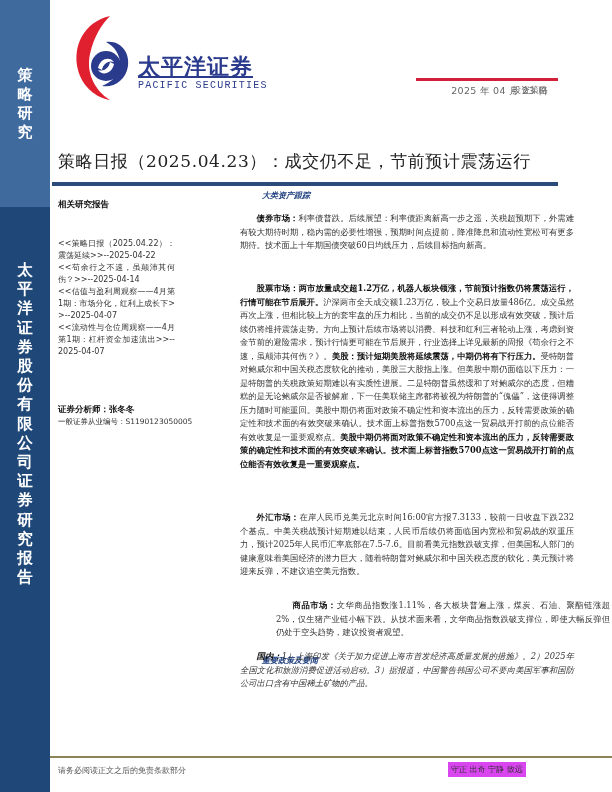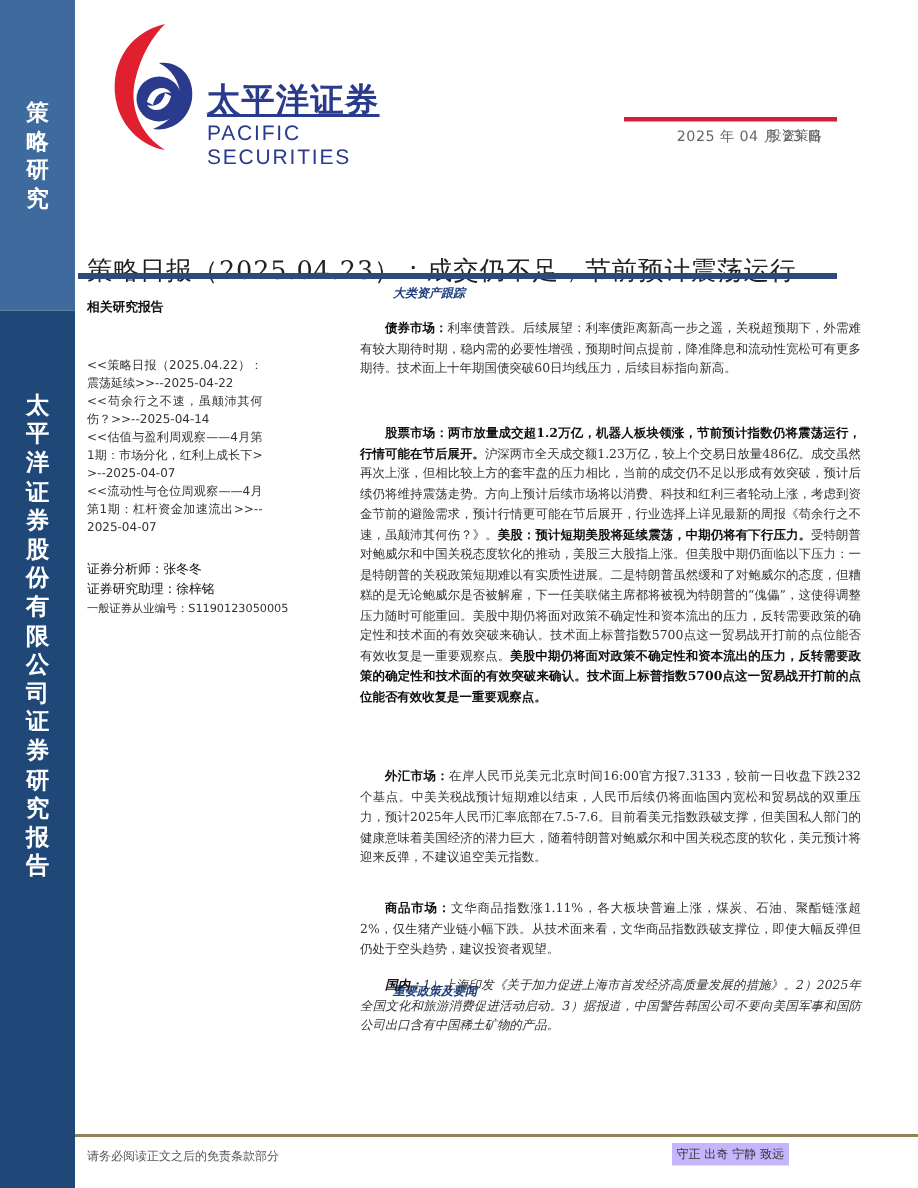--- a/index.html
+++ b/index.html
@@ -29,41 +29,41 @@
   
   .logo { position: absolute; left: 70px; top: 12px; width: 200px; height: 90px; }
   .logo-mark { position: absolute; left: 0; top: 0; width: 64px; height: 88px; }
   .logo-cn {
     position: absolute; left: 68px; top: 40px; font-size: 22px; font-weight: bold;
     color: #2a3a8c; letter-spacing: 1px;
     font-family: "DejaVu Sans", sans-serif;
     text-decoration: underline;
   }
   .logo-en {
-    position: absolute; left: 68px; top: 68px; font-size: 14px; color: #2a3a8c;
-    letter-spacing: 1.2px; font-family: Liberation Sans, sans-serif;
+    position: absolute; left: 68px; top: 68px; font-size: 10px; color: #2a3a8c;
+    letter-spacing: 1.2px; font-family: Liberation Mono, monospace;
   }
 
   .date {
     position: absolute; right: 64px; top: 85px; font-size: 9.5px; color: #666;
     font-family: "DejaVu Sans", sans-serif; letter-spacing: 0.3px;
   }
   .date-rule {
     position: absolute; left: 416px; top: 78px; width: 142px; height: 3px;
     background: #d41f3a;
   }
   .category {
     position: absolute; right: 64px; top: 84px; font-size: 9px; color: #666;
     font-family: "DejaVu Sans", sans-serif;
   }
 
   .title {
     position: absolute; left: 58px; top: 150px; width: 520px;
     font-size: 17px; color: #222; letter-spacing: 0.6px;
-    font-family: "DejaVu Serif", serif; white-space: nowrap; margin-top: 19px;
+    font-family: "DejaVu Serif", serif; white-space: nowrap;
   }
   .title-rule {
     position: absolute; left: 52px; top: 182px; width: 506px; height: 4px;
     background: #2c4a7a;
   }
 
   
   .related-head {
     position: absolute; left: 58px; top: 199px; font-size: 8.5px; font-weight: bold;
     color: #111;
@@ -71,21 +71,21 @@
   .related-list {
     position: absolute; left: 58px; top: 238px; width: 117px;
     font-size: 8px; line-height: 12px; color: #333;
     font-family: "DejaVu Sans", sans-serif;
   }
   .related-item { text-align: justify; text-align-last: left; word-break: break-all; }
   .analyst {
     position: absolute; left: 58px; top: 374px; width: 170px; font-size: 8px; color: #333;
     font-family: "DejaVu Sans", sans-serif;
   }
-  .analyst .role { font-weight: normal; font-family: "DejaVu Serif", serif; font-size: 8.5px; color: #111; line-height: 13px; }
+  .analyst .role { font-weight: bold; font-family: "DejaVu Serif", serif; font-size: 8.5px; color: #111; line-height: 13px; margin-top: 29px; }
   .analyst .line { line-height: 12px; font-size: 7.5px; }
 
   
   .section-head {
     position: absolute; font-size: 8px; font-weight: bold; color: #1f3f7f;
     font-style: italic;
   }
   .para {
     position: absolute; left: 240px; width: 334px;
     font-size: 8.3px; line-height: 13.5px; color: #333;
@@ -96,21 +96,21 @@
 
   .footer-rule {
     position: absolute; left: 50px; top: 756px; width: 562px; height: 2px;
     background: #8c8456;
   }
   .footer-left {
     position: absolute; left: 58px; top: 765px; font-size: 8px; color: #555;
   }
   .footer-right {
     position: absolute; left: 448px; top: 762px; font-size: 8px; color: #333;
-    background: #c4b5fd; padding: 2px 3px;
+    background: #d946ef; padding: 2px 3px;
   }
 </style>
 </head>
 <body>
 
 <div class="sidebar-top"></div>
 <div class="sidebar-bottom"></div>
 
 <div class="vtext vtext-top">
   <span>策</span>
@@ -161,33 +161,32 @@
 <div class="related-head">相关研究报告</div>
 <div class="related-list">
   <div class="related-item">&lt;&lt;策略日报（2025.04.22）：震荡延续&gt;&gt;--2025-04-22</div>
   <div class="related-item">&lt;&lt;苟余行之不速，虽颠沛其何伤？&gt;&gt;--2025-04-14</div>
   <div class="related-item">&lt;&lt;估值与盈利周观察——4月第1期：市场分化，红利上成长下&gt;&gt;--2025-04-07</div>
   <div class="related-item">&lt;&lt;流动性与仓位周观察——4月第1期：杠杆资金加速流出&gt;&gt;--2025-04-07</div>
 </div>
 
 <div class="analyst">
   <div class="role">证券分析师：张冬冬</div>
-  <div class="role">证券研究助理：徐梓铭</div>
   <div class="line">一般证券从业编号：S1190123050005</div>
 </div>
 
 <div class="section-head" style="left:262px; top:190px;">大类资产跟踪</div>
 
 <div class="para" style="top:212px;"><b>债券市场：</b><span>利率债普跌。后续展望：利率债距离新高一步之遥，关税超预期下，外需难有较大期待时期，稳内需的必要性增强，预期时间点提前，降准降息和流动性宽松可有更多期待。技术面上十年期国债突破60日均线压力，后续目标指向新高。</span></div>
 
 <div class="para" style="top:282px;"><b>股票市场：两市放量成交超1.2万亿，机器人板块领涨，节前预计指数仍将震荡运行，行情可能在节后展开。</b><span>沪深两市全天成交额1.23万亿，较上个交易日放量486亿。成交虽然再次上涨，但相比较上方的套牢盘的压力相比，当前的成交仍不足以形成有效突破，预计后续仍将维持震荡走势。方向上预计后续市场将以消费、科技和红利三者轮动上涨，考虑到资金节前的避险需求，预计行情更可能在节后展开，行业选择上详见最新的周报《苟余行之不速，虽颠沛其何伤？》。</span><b>美股：预计短期美股将延续震荡，中期仍将有下行压力。</b><span>受特朗普对鲍威尔和中国关税态度软化的推动，美股三大股指上涨。但美股中期仍面临以下压力：一是特朗普的关税政策短期难以有实质性进展。二是特朗普虽然缓和了对鲍威尔的态度，但糟糕的是无论鲍威尔是否被解雇，下一任美联储主席都将被视为特朗普的“傀儡”，这使得调整压力随时可能重回。美股中期仍将面对政策不确定性和资本流出的压力，反转需要政策的确定性和技术面的有效突破来确认。技术面上标普指数5700点这一贸易战开打前的点位能否有效收复是一重要观察点。</span><b>美股中期仍将面对政策不确定性和资本流出的压力，反转需要政策的确定性和技术面的有效突破来确认。技术面上标普指数5700点这一贸易战开打前的点位能否有效收复是一重要观察点。</b></div>
 
 <div class="para" style="top:511px;"><b>外汇市场：</b><span>在岸人民币兑美元北京时间16:00官方报7.3133，较前一日收盘下跌232个基点。中美关税战预计短期难以结束，人民币后续仍将面临国内宽松和贸易战的双重压力，预计2025年人民币汇率底部在7.5-7.6。目前看美元指数跌破支撑，但美国私人部门的健康意味着美国经济的潜力巨大，随着特朗普对鲍威尔和中国关税态度的软化，美元预计将迎来反弹，不建议追空美元指数。</span></div>
 
-<div class="para" style="top:599px;"><b>商品市场：</b><span>文华商品指数涨1.11%，各大板块普遍上涨，煤炭、石油、聚酯链涨超2%，仅生猪产业链小幅下跌。从技术面来看，文华商品指数跌破支撑位，即使大幅反弹但仍处于空头趋势，建议投资者观望。</span></div>
+<div class="para" style="top:599px;margin-left:36px;"><b>商品市场：</b><span>文华商品指数涨1.11%，各大板块普遍上涨，煤炭、石油、聚酯链涨超2%，仅生猪产业链小幅下跌。从技术面来看，文华商品指数跌破支撑位，即使大幅反弹但仍处于空头趋势，建议投资者观望。</span></div>
 
 <div class="section-head" style="left:262px; top:655px;">重要政策及要闻</div>
 
 <div class="para" style="top:650px;font-style:italic;"><b>国内：</b><span>1）上海印发《关于加力促进上海市首发经济高质量发展的措施》。2）2025年全国文化和旅游消费促进活动启动。3）据报道，中国警告韩国公司不要向美国军事和国防公司出口含有中国稀土矿物的产品。</span></div>
 
 <div class="footer-rule"></div>
 <div class="footer-left">请务必阅读正文之后的免责条款部分</div>
 <div class="footer-right">守正 出奇 宁静 致远</div>
 
 </body></html>

